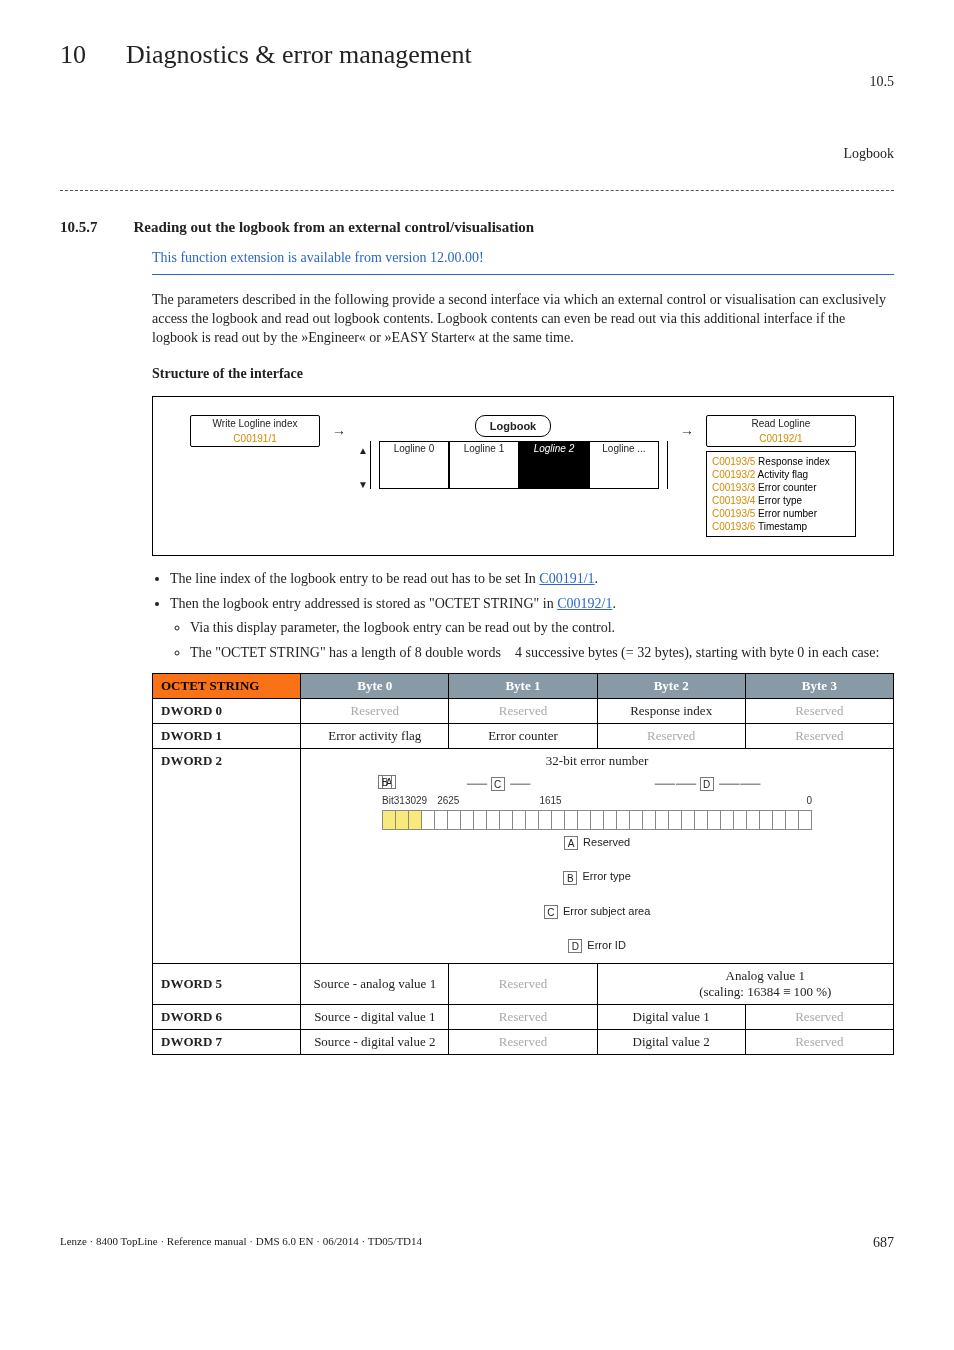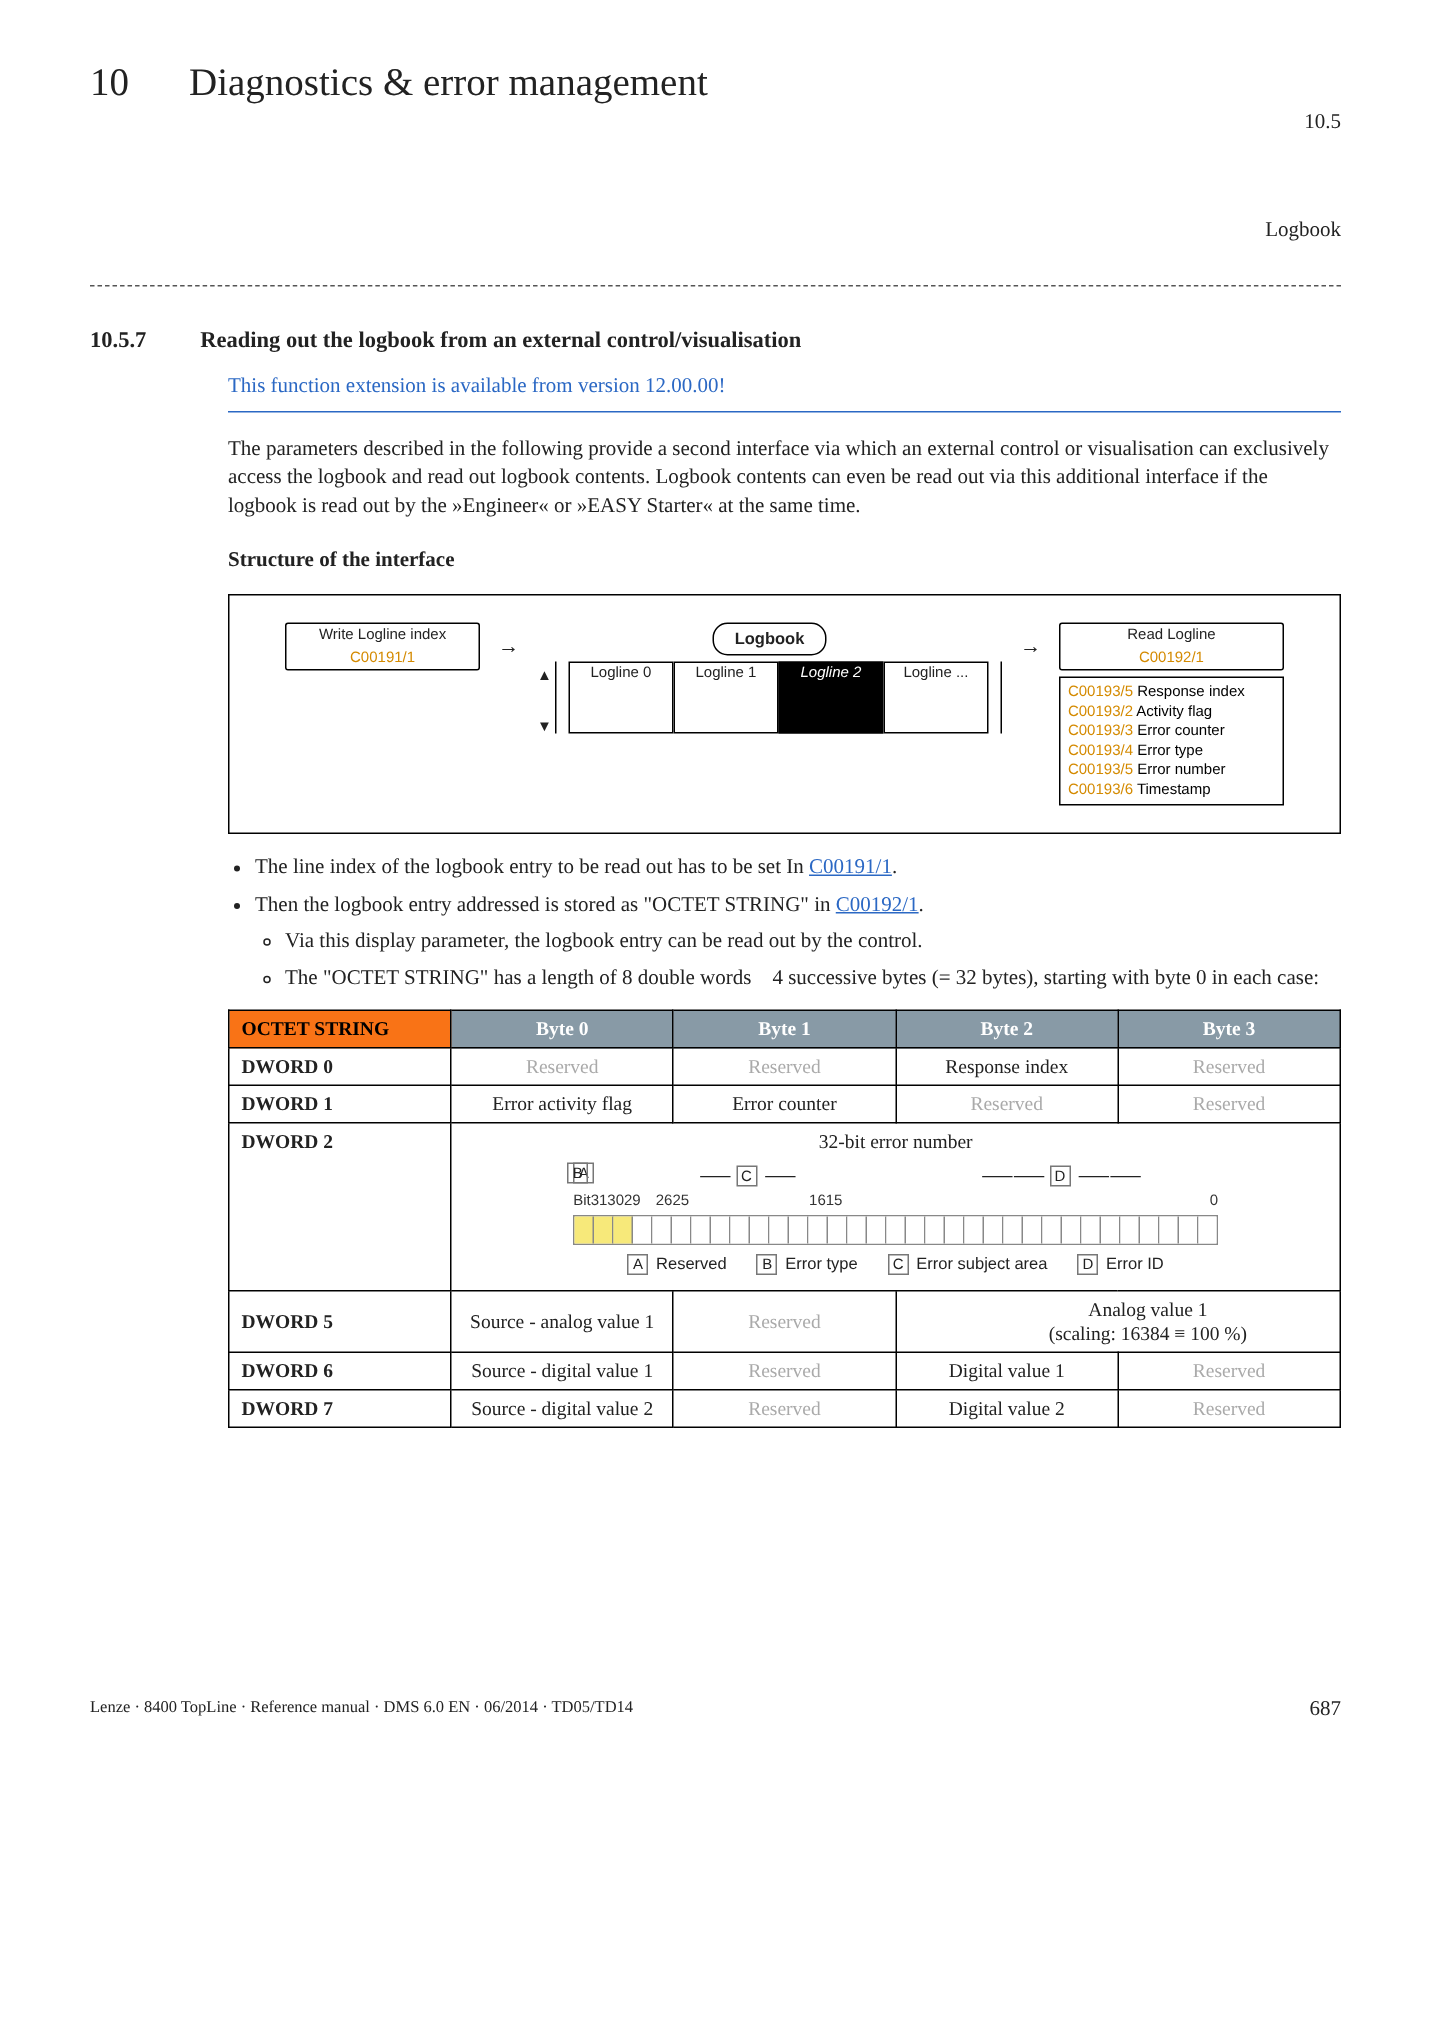--- a/index.html
+++ b/index.html
@@ -60,21 +60,21 @@
   .bit-diagram { display:flex; flex-direction:column; align-items:center; gap:4px; padding:6px 0; }
   .bit-labels-top { display:flex; justify-content:space-between; width:430px; font-family:Helvetica,Arial,sans-serif; font-size:11px; }
   .bit-axis { display:flex; justify-content:space-between; width:430px; font-family:Helvetica,Arial,sans-serif; font-size:10px; color:#333; }
   .bit-cells { display:flex; width:430px; border:1px solid #888; height:20px; }
   .bit-cell { flex:1; border-right:1px solid #888; }
   .bit-cell:last-child { border-right:none; }
   .bit-a { background:#f7e97a; }
   .bit-b { background:#fff; }
   .bit-c { background:#fff; }
   .bit-d { background:#fff; }
-  .bit-legend { font-family:Helvetica,Arial,sans-serif; font-size:11px; display:flex; gap:20px; justify-content:center; margin-top:2px; }
+  .bit-legend { font-family:Helvetica,Arial,sans-serif; font-size:11px; display:flex; gap:20px; justify-content:center; margin-top:2px;flex-direction:column; }
   .boxed-letter { display:inline-block; border:1px solid #777; font-family:Helvetica,Arial,sans-serif; font-size:10px; width:14px; height:14px; text-align:center; line-height:14px; margin-right:2px; vertical-align:middle; }
   .footer { position:relative; margin-top:180px; font-size:11px;}
   .footer .pagenum { position:absolute; right:0; font-size:14px; }
   .updown-arrows { display:flex; flex-direction:column; font-size:10px; line-height:8px; margin-top:6px; margin-right:2px; }
 </style>
 </head>
 <body>
 
 <div class="header-line">
   <div class="chapter-num">10</div>

